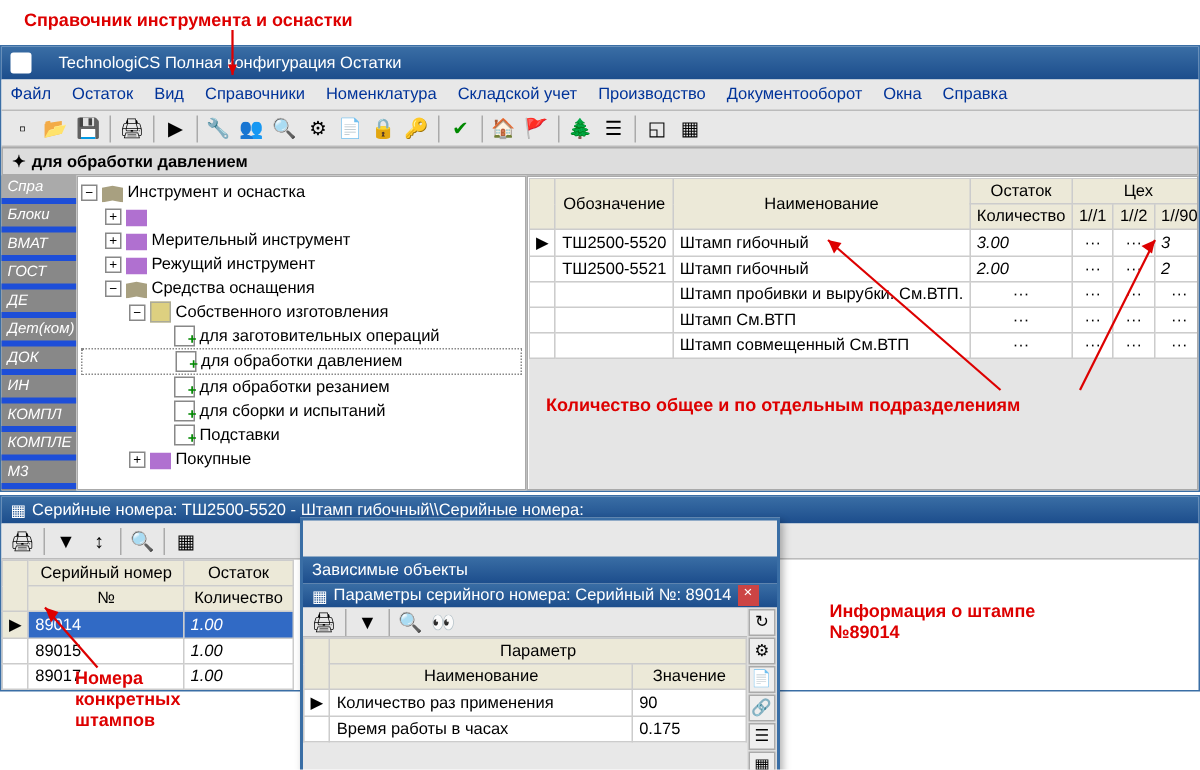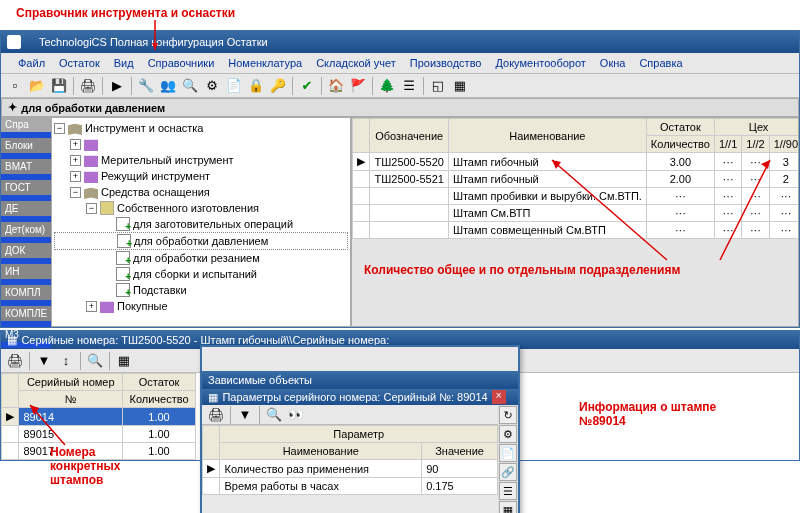--- a/index.html
+++ b/index.html
@@ -1,43 +1,43 @@
 <!DOCTYPE html>
 <html><head>
 <meta charset="utf-8">
 <style>
 * { box-sizing: border-box; margin: 0; padding: 0; font-family: Tahoma, Arial, sans-serif; font-size: 11px; }
 body { background: #fff; width: 800px; height: 513px; position: relative; overflow: hidden; }
 .annotation { position: absolute; color: #d00; font-size: 12px; font-weight: bold; pointer-events: none; }
 .titlebar { background: linear-gradient(#3a6ea5, #1c4d8c); color: #fff; padding: 3px 6px; display: flex; align-items: center; gap: 18px; height: 22px; }
 .titlebar .icon { width: 14px; height: 14px; background: #fff; border-radius: 2px; }
-.menubar { background: #e8e8e8; padding: 2px 11px; display: flex; gap: 2px; color: #003399; border-bottom: 1px solid #bbb; }
+.menubar { background: #e8e8e8; padding: 2px 0; display: flex; gap: 2px; color: #003399; border-bottom: 1px solid #bbb; }
 .menubar span { padding: 2px 6px; cursor: pointer; }
 .toolbar { background: #e8e8e8; padding: 2px 4px; display: flex; gap: 2px; align-items: center; border-bottom: 1px solid #bbb; height: 24px; }
 .toolbar .btn { width: 20px; height: 20px; border: 1px solid transparent; display: flex; align-items: center; justify-content: center; cursor: pointer; font-size: 13px; }
 .toolbar .sep { width: 1px; height: 18px; background: #aaa; margin: 0 2px; }
 .section-header { background: #ddd; border: 1px solid #aaa; padding: 2px 6px; display: flex; align-items: center; gap: 4px; font-weight: bold; }
 .main-split { display: flex; height: 210px; }
 .sidebar { width: 50px; background: #888; color: #fff; display: flex; flex-direction: column; }
-.sidebar .side-item { padding: 2px 4px; cursor: pointer; font-size: 10px; border-bottom: 6px solid #1d4ed8; }
+.sidebar .side-item { padding: 2px 4px; cursor: pointer; font-size: 10px; border-bottom: 4px solid #1d4ed8; font-style: italic; }
 .tree-panel { width: 300px; background: #fff; border: 1px solid #aaa; overflow: auto; padding: 2px; }
 .tree-node { display: flex; align-items: center; gap: 3px; padding: 1px 0; cursor: pointer; white-space: nowrap; }
 .tree-node.selected { background: #fff; }
 .tree-node .exp { width: 11px; height: 11px; border: 1px solid #888; text-align: center; line-height: 9px; font-size: 9px; cursor: pointer; }
 .tree-node .ticon { width: 14px; height: 14px; display: inline-block; }
 .ticon.book { background: #b070d0; clip-path: polygon(0 20%,100% 20%,100% 100%,0 100%); }
 .ticon.book-open { background: #a8a080; clip-path: polygon(0 30%,50% 20%,100% 30%,100% 100%,50% 90%,0 100%); }
 .ticon.folder { background: #ddd080; border: 1px solid #aa9; }
 .ticon.page { background: #fff; border: 1px solid #888; position: relative; }
 .ticon.page::after { content: "+"; position: absolute; right: -2px; bottom: -2px; color: #080; font-weight: bold; font-size: 10px; }
 .grid-panel { flex: 1; border: 1px solid #aaa; overflow: auto; background: #e5e5e5; }
 table.grid { border-collapse: collapse; width: 100%; }
 table.grid th, table.grid td { border: 1px solid #ccc; padding: 2px 4px; background: #fff; text-align: left; white-space: nowrap; }
 table.grid th { background: #ece9d8; font-weight: normal; text-align: center; }
-table.grid td.num { text-align: center; }
+table.grid td.num { text-align: left; font-style: italic; }
 table.grid td.ctr { text-align: center; }
 table.grid tr.sel td { background: #316ac5; color: #fff; }
 .sub-window { border: 1px solid #3a6ea5; margin-top: 2px; }
 .sub-title { background: linear-gradient(#3a6ea5,#1c4d8c); color: #fff; padding: 2px 6px; display: flex; align-items: center; gap: 4px; height: 18px; }
 .serial-body { display: flex; }
 .serial-left { width: 195px; border-radius: 12px; }
 .float-win { position: absolute; left: 200px; top: 345px; width: 320px; border: 2px solid #3a6ea5; background: #e8e8e8; z-index: 10; box-shadow: 2px 2px 5px rgba(0,0,0,0.3); }
 .float-title { background: linear-gradient(#3a6ea5,#1c4d8c); color: #fff; padding: 3px 6px; display: flex; align-items: center; justify-content: space-between; height: 18px; margin-top: 24px; }
 .float-close { width: 14px; height: 14px; background: #c44; color: #fff; text-align: center; line-height: 12px; cursor: pointer; font-size: 10px; }
 .side-toolbar { width: 20px; background: #ddd; display: flex; flex-direction: column; gap: 1px; padding: 1px; }
@@ -311,21 +311,21 @@
 </div>
 
 <div class="annotation" style="left:50px;top:445px;white-space:pre-line">Номера
 конкретных
 штампов</div>
 <svg class="arrow" style="left:25px;top:400px" width="50" height="50">
     <line x1="40" y1="45" x2="5" y2="5" stroke="#d00" stroke-width="1.5"></line>
     <polygon points="5,5 14,8 9,15" fill="#d00"></polygon>
   </svg>
 
-<div class="annotation" style="left:579px;top:400px;white-space:pre-line">Информация о штампе
+<div class="annotation" style="left:553px;top:400px;white-space:pre-line">Информация о штампе
 №89014</div>
 
 <div class="float-win">
   <div class="float-title">
     <span>Зависимые объекты</span>
   </div>
   <div class="sub-title" style="height:16px;font-size:10px">
     <span>▦</span>
     <span style="overflow:hidden;white-space:nowrap">Параметры серийного номера: Серийный №:  89014</span>
     <span class="float-close">×</span>

